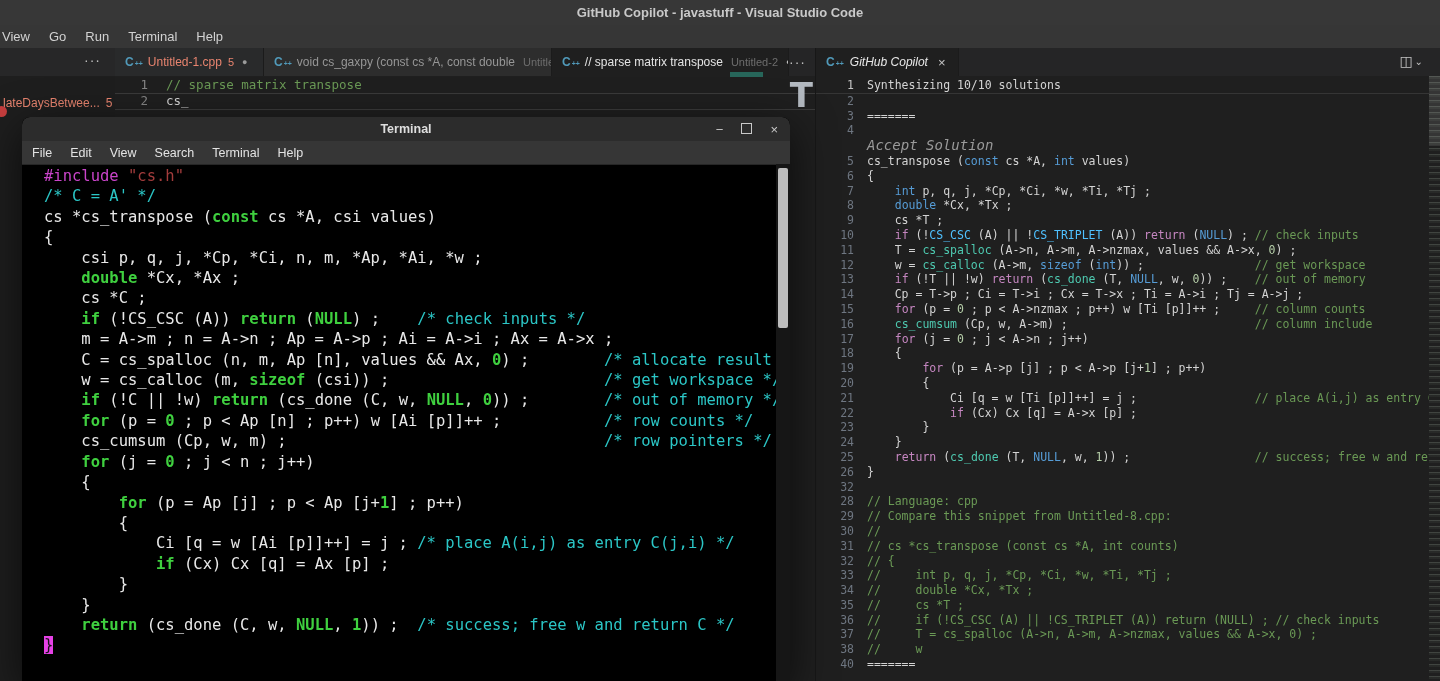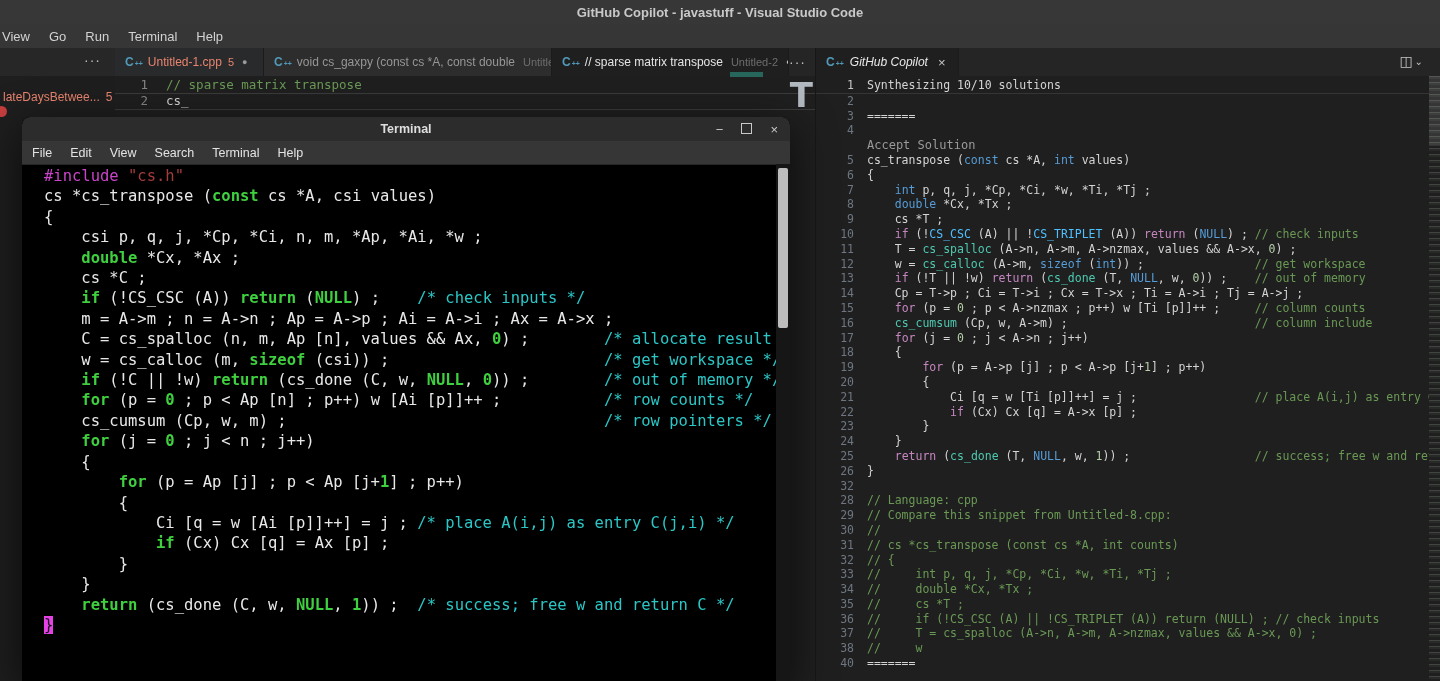--- a/index.html
+++ b/index.html
@@ -12,21 +12,21 @@
   .title{color:#c9c9c9;font-size:13px;font-weight:bold;}
   .menubar{position:absolute;left:0;top:25px;width:100%;height:23px;background:#363636;
            display:flex;align-items:center;gap:19px;padding-left:2px;color:#d2d2d2;font-size:13px;}
   .menu-item{cursor:default;}
 
   
   .left-group{position:absolute;left:0;top:48px;width:115px;bottom:0;background:#1e1e1e;overflow:visible;}
   .lg-tabs{height:28px;background:#272728;position:relative;}
   .overflow{color:#bdbdbd;font-size:14px;letter-spacing:1px;}
   .lg-tabs .overflow{position:absolute;right:14px;top:4px;}
-  .lg-crumb{margin-top:14px;padding-left:3px;font-size:12px;white-space:nowrap;overflow:hidden;}
+  .lg-crumb{margin-top:20px;padding-left:3px;font-size:12px;white-space:nowrap;overflow:hidden;}
   .crumb-label,.crumb-badge{color:var(--err);}
   .crumb-badge{margin-left:6px;}
   .red-dot{position:absolute;left:-4px;top:58px;width:11px;height:11px;border-radius:50%;background:#c63e3e;}
 
   
   .tabs{position:absolute;left:0;top:0;right:0;height:28px;background:#252526;display:flex;}
   .tab{display:flex;align-items:center;padding:0 10px;font-size:12px;gap:5px;
        border-right:1px solid #1b1b1b;background:#2d2d2d;white-space:nowrap;overflow:hidden;flex:none;}
   .t1{width:128px;background:#292a2b;}
   .t2{width:267px;}
@@ -64,21 +64,21 @@
   .copilot-title{color:#e8e8e8;font-style:italic;white-space:nowrap;}
   .close{color:#c5c5c5;margin-left:4px;font-size:13px;}
   .rp-actions{position:absolute;right:18px;top:5px;color:#c5c5c5;font-size:14px;display:flex;align-items:center;}
   .chev{font-size:10px;margin-left:2px;}
   .rp-code{position:absolute;left:0;top:28px;right:12px;bottom:0;overflow:hidden;
            font-family:"DejaVu Sans Mono",monospace;font-size:11.5px;line-height:14.8px;padding-top:2px;}
   .rp-code .ln{width:38px;color:#6e7681;}
   .rp-code .codetxt{margin-left:13px;}
   .rp-code .current{border-bottom:1px solid rgba(255,255,255,.10);}
   .rp-code .current .ln{color:#c6c6c6;}
-  .lens{color:#9a9a9a;font-size:12px;cursor:pointer;}
+  .lens{color:#9a9a9a;font-size:14px;cursor:pointer;font-style:italic;}
   .minimap{position:absolute;right:0;top:28px;width:12px;bottom:0;
      background:repeating-linear-gradient(to bottom,
         rgba(150,165,150,.28) 0 1.5px, rgba(80,90,80,.18) 1.5px 3px, rgba(30,30,30,0) 3px 6px);}
   .mm-slider{position:absolute;top:0;left:0;right:0;height:70px;background:rgba(255,255,255,.10);}
 
   
   .vs-tok-d{color:var(--vs-default);} .vs-tok-k{color:var(--vs-keyword);}
   .vs-tok-p{color:var(--vs-control);} .vs-tok-c{color:var(--vs-comment);}
   .vs-tok-t{color:var(--vs-func);}    .vs-tok-b{color:var(--vs-macro);}
   .vs-tok-n{color:var(--vs-number);}
@@ -247,20 +247,21 @@
     <div class="t-menubar">
       <span class="menu-item">File</span>
       <span class="menu-item">Edit</span>
       <span class="menu-item">View</span>
       <span class="menu-item">Search</span>
       <span class="menu-item">Terminal</span>
       <span class="menu-item">Help</span>
     </div>
     <div class="t-body" id="terminal-code">
         <div class="crow"><span class="codetxt"><span class="tm-tok-m">#include </span><span class="tm-tok-r">"cs.h"</span></span></div>
+        <div class="crow"><span class="codetxt"><span class="tm-tok-c">/* C = A' */</span></span></div>
         <div class="crow"><span class="codetxt"><span class="tm-tok-w">cs *cs_transpose (</span><span class="tm-tok-g">const</span><span class="tm-tok-w"> cs *A, csi values)</span></span></div>
         <div class="crow"><span class="codetxt"><span class="tm-tok-w">{</span></span></div>
         <div class="crow"><span class="codetxt"><span class="tm-tok-w">    csi p, q, j, *Cp, *Ci, n, m, *Ap, *Ai, *w ;</span></span></div>
         <div class="crow"><span class="codetxt"><span class="tm-tok-w">    </span><span class="tm-tok-g">double</span><span class="tm-tok-w"> *Cx, *Ax ;</span></span></div>
         <div class="crow"><span class="codetxt"><span class="tm-tok-w">    cs *C ;</span></span></div>
         <div class="crow"><span class="codetxt"><span class="tm-tok-w">    </span><span class="tm-tok-g">if</span><span class="tm-tok-w"> (!CS_CSC (A)) </span><span class="tm-tok-g">return</span><span class="tm-tok-w"> (</span><span class="tm-tok-g">NULL</span><span class="tm-tok-w">) ;    </span><span class="tm-tok-c">/* check inputs */</span></span></div>
         <div class="crow"><span class="codetxt"><span class="tm-tok-w">    m = A-&gt;m ; n = A-&gt;n ; Ap = A-&gt;p ; Ai = A-&gt;i ; Ax = A-&gt;x ;</span></span></div>
         <div class="crow"><span class="codetxt"><span class="tm-tok-w">    C = cs_spalloc (n, m, Ap [n], values &amp;&amp; Ax, </span><span class="tm-tok-g">0</span><span class="tm-tok-w">) ;        </span><span class="tm-tok-c">/* allocate result */</span></span></div>
         <div class="crow"><span class="codetxt"><span class="tm-tok-w">    w = cs_calloc (m, </span><span class="tm-tok-g">sizeof</span><span class="tm-tok-w"> (csi)) ;                       </span><span class="tm-tok-c">/* get workspace */</span></span></div>
         <div class="crow"><span class="codetxt"><span class="tm-tok-w">    </span><span class="tm-tok-g">if</span><span class="tm-tok-w"> (!C || !w) </span><span class="tm-tok-g">return</span><span class="tm-tok-w"> (cs_done (C, w, </span><span class="tm-tok-g">NULL</span><span class="tm-tok-w">, </span><span class="tm-tok-g">0</span><span class="tm-tok-w">)) ;        </span><span class="tm-tok-c">/* out of memory */</span></span></div>

